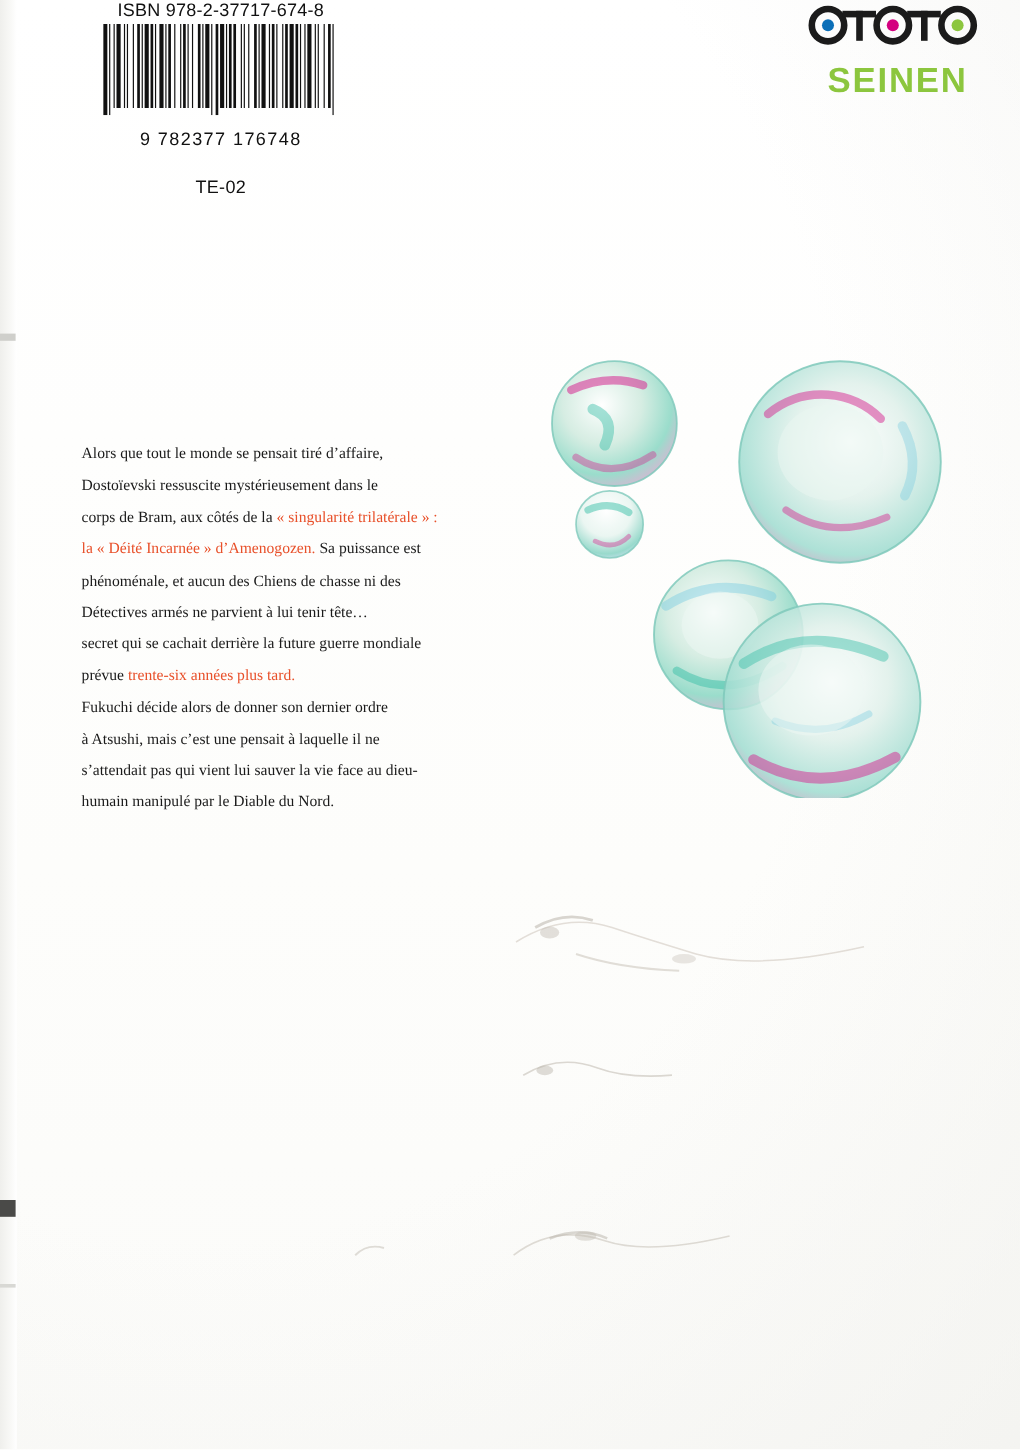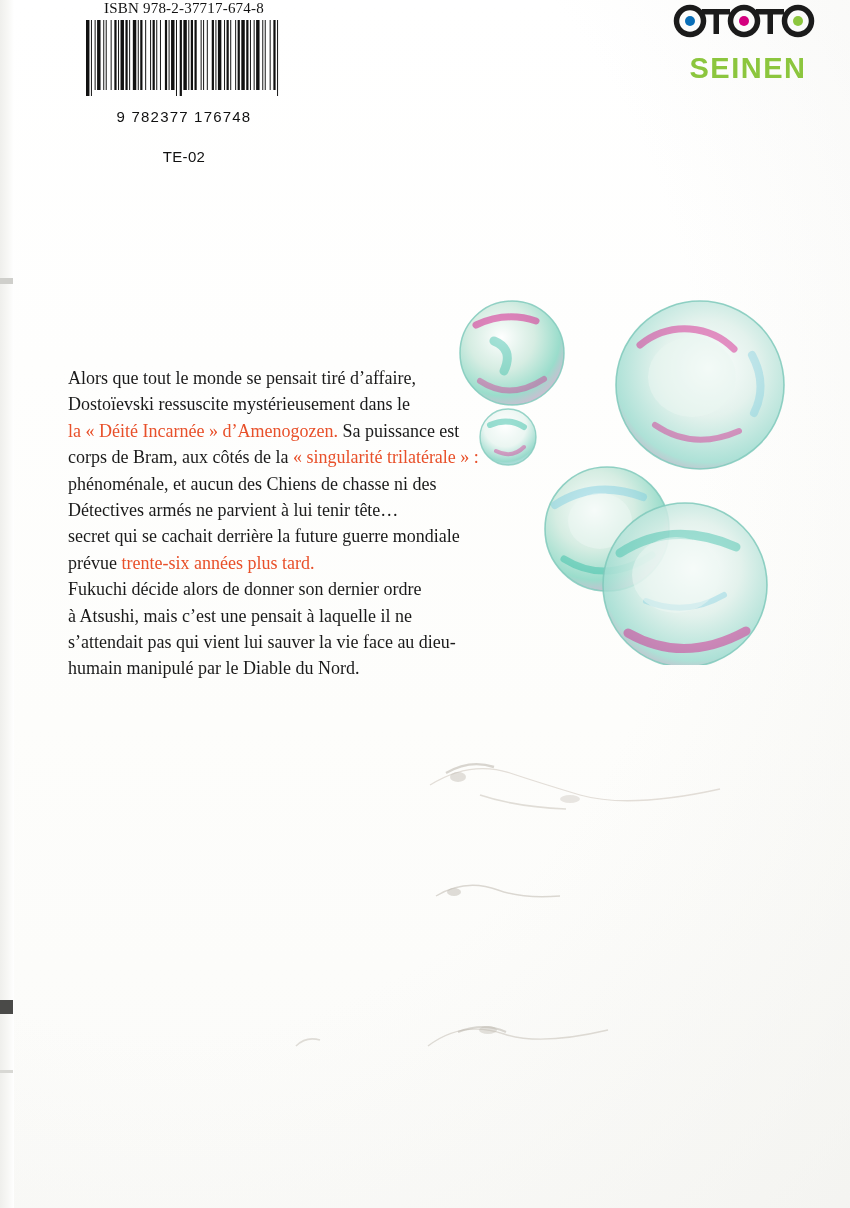--- a/index.html
+++ b/index.html
@@ -49,21 +49,21 @@
 
   
   .barcode-block {
     position: absolute;
     left: 86px;
     top: 0px;
     width: 196px;
     text-align: center;
   }
   .isbn-text {
-    font-family: Liberation Serif, serif;
+    font-family: Liberation Sans, sans-serif;
     font-size: 15px;
     letter-spacing: 0.2px;
     color: #111;
     margin-bottom: 3px;
     white-space: nowrap;
   }
   .barcode-bars {
     height: 76px;
     width: 196px;
     display: block;
@@ -106,21 +106,21 @@
   
   .bubbles { position: absolute; left: 440px; top: 285px; width: 400px; height: 380px; }
 
   
   .blurb {
     position: absolute;
     left: 68px;
     top: 365px;
     width: 430px;
     font-family: "Liberation Serif", serif;
-    font-size: 18px;
+    font-size: 13px;
     line-height: 26.4px;
     color: #1a1a1a;
   }
   .blurb p { margin: 0; }
   .hl { color: #e8502a; }
 
   
   .smudge { position: absolute; pointer-events: none; opacity: .55; }
 </style>
 </head>
@@ -275,22 +275,22 @@
         <path d="M188 348 q56 32 118 -2" fill="none" stroke="#d6268f" stroke-width="9" opacity="0.5" stroke-linecap="round"></path>
         <path d="M206 316 q40 16 78 -6" fill="none" stroke="#6fc8e0" stroke-width="6" opacity="0.35" stroke-linecap="round"></path>
         <ellipse cx="236" cy="290" rx="44" ry="38" fill="#edf8f3" opacity="0.5"></ellipse>
       </g>
     </svg>
   </div>
 
   <div class="blurb" id="blurb">
       <p><span>Alors que tout le monde se pensait tiré d’affaire,</span></p>
       <p><span>Dostoïevski ressuscite mystérieusement dans le</span></p>
+      <p><span>corps de Bram, aux côtés de la </span><span class="hl" style="color: rgb(232, 80, 42);">« singularité trilatérale » :</span></p>
       <p><span class="hl" style="color: rgb(232, 80, 42);">la « Déité Incarnée » d’Amenogozen.</span><span> Sa puissance est</span></p>
-      <p><span>corps de Bram, aux côtés de la </span><span class="hl" style="color: rgb(232, 80, 42);">« singularité trilatérale » :</span></p>
       <p><span>phénoménale, et aucun des Chiens de chasse ni des</span></p>
       <p><span>Détectives armés ne parvient à lui tenir tête…</span></p>
       <p><span>secret qui se cachait derrière la future guerre mondiale</span></p>
       <p><span>prévue </span><span class="hl" style="color: rgb(232, 80, 42);">trente-six années plus tard.</span></p>
       <p><span>Fukuchi décide alors de donner son dernier ordre</span></p>
       <p><span>à Atsushi, mais c’est une pensait à laquelle il ne</span></p>
       <p><span>s’attendait pas qui vient lui sauver la vie face au dieu-</span></p>
       <p><span>humain manipulé par le Diable du Nord.</span></p>
     </div>
 

